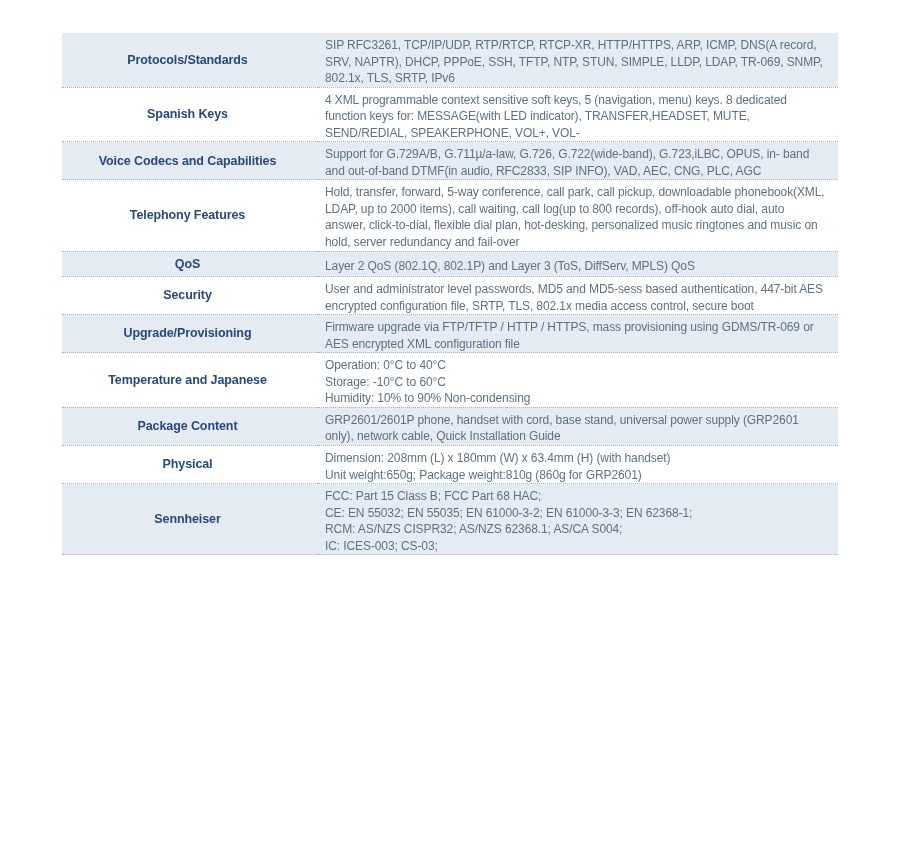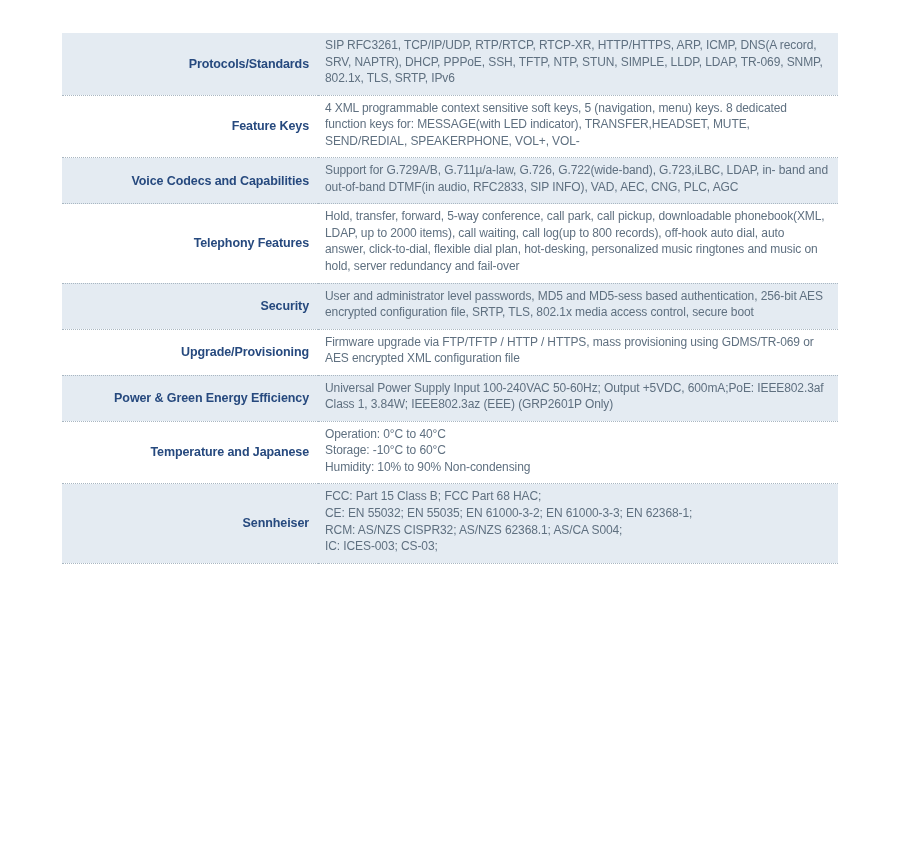--- a/index.html
+++ b/index.html
@@ -30,32 +30,32 @@
     border-bottom: 1px dotted #a9b7c2;
   }
   table.spec-table tr:nth-child(odd) {
     background: #e4ebf2;
   }
   table.spec-table tr:nth-child(even) {
     background: #ffffff;
   }
   table.spec-table th {
     width: 243px;
-    text-align: right;
+    text-align: center;
     vertical-align: middle;
     padding: 4px 9px 4px 4px;
     font-size: 12.5px;
     line-height: 1.32;
     font-weight: bold;
     color: #26497e;
     letter-spacing: -0.1px;
   }
   table.spec-table td {
     vertical-align: middle;
-    padding: 4px 10px 8px 7px;
+    padding: 4px 10px 0 7px;
     font-size: 12px;
     line-height: 1.38;
     color: #5f7080;
     letter-spacing: -0.1px;
     white-space: pre-line;
     overflow-wrap: break-word;
     margin-top: 36px;
   }
 </style>
 </head>
@@ -66,61 +66,70 @@
     <table class="spec-table">
       <tbody id="spec-body">
   <tr>
     <th>Protocols/Standards</th>
     <td>SIP RFC3261, TCP/IP/UDP, RTP/RTCP, RTCP-XR, HTTP/HTTPS, ARP, ICMP, DNS(A record, SRV, NAPTR), DHCP, PPPoE, SSH, TFTP, NTP, STUN, SIMPLE, LLDP, LDAP, TR-069, SNMP, 802.1x, TLS, SRTP, IPv6</td>
   </tr>
 
 
 
   <tr>
-    <th>Feature Keys</th>
+    <th>Spanish Keys</th>
     <td>4 XML programmable context sensitive soft keys, 5 (navigation, menu) keys. 8 dedicated function keys for: MESSAGE(with LED indicator), TRANSFER,HEADSET, MUTE, SEND/REDIAL, SPEAKERPHONE, VOL+, VOL-</td>
   </tr>
 
   <tr>
     <th>Voice Codecs and Capabilities</th>
-    <td>Support for G.729A/B, G.711µ/a-law, G.726, G.722(wide-band), G.723,iLBC, LDAP, in- band and out-of-band DTMF(in audio, RFC2833, SIP INFO), VAD, AEC, CNG, PLC, AGC</td>
+    <td>Support for G.729A/B, G.711µ/a-law, G.726, G.722(wide-band), G.723,iLBC, OPUS, in- band and out-of-band DTMF(in audio, RFC2833, SIP INFO), VAD, AEC, CNG, PLC, AGC</td>
   </tr>
 
   <tr>
     <th>Telephony Features</th>
     <td>Hold, transfer, forward, 5-way conference, call park, call pickup, downloadable phonebook(XML, LDAP, up to 2000 items), call waiting, call log(up to 800 records), off-hook auto dial, auto answer, click-to-dial, flexible dial plan, hot-desking, personalized music ringtones and music on hold, server redundancy and fail-over</td>
   </tr>
 
 
 
+  <tr>
+    <th>QoS</th>
+    <td>Layer 2 QoS (802.1Q, 802.1P) and Layer 3 (ToS, DiffServ, MPLS) QoS</td>
+  </tr>
 
   <tr>
     <th>Security</th>
-    <td>User and administrator level passwords, MD5 and MD5-sess based authentication, 256-bit AES encrypted configuration file, SRTP, TLS, 802.1x media access control, secure boot</td>
+    <td>User and administrator level passwords, MD5 and MD5-sess based authentication, 447-bit AES encrypted configuration file, SRTP, TLS, 802.1x media access control, secure boot</td>
   </tr>
 
 
   <tr>
     <th>Upgrade/Provisioning</th>
     <td>Firmware upgrade via FTP/TFTP / HTTP / HTTPS, mass provisioning using GDMS/TR-069 or AES encrypted XML configuration file</td>
   </tr>
 
-  <tr>
-    <th>Power &amp; Green Energy Efficiency</th>
-    <td>Universal Power Supply Input 100-240VAC 50-60Hz; Output +5VDC, 600mA;PoE: IEEE802.3af Class 1, 3.84W; IEEE802.3az (EEE) (GRP2601P Only)</td>
-  </tr>
 
   <tr>
     <th>Temperature and Japanese</th>
     <td>Operation: 0°C to 40°C
 Storage: -10°C to 60°C
 Humidity: 10% to 90% Non-condensing</td>
   </tr>
 
+  <tr>
+    <th>Package Content</th>
+    <td>GRP2601/2601P phone, handset with cord, base stand, universal power supply (GRP2601 only), network cable, Quick Installation Guide</td>
+  </tr>
 
+  <tr>
+    <th>Physical</th>
+    <td>Dimension: 208mm (L) x 180mm (W) x 63.4mm (H) (with handset)
+Unit weight:650g; Package weight:810g (860g for GRP2601)</td>
+  </tr>
 
   <tr>
     <th>Sennheiser</th>
     <td>FCC: Part 15 Class B; FCC Part 68 HAC;
 CE: EN 55032; EN 55035; EN 61000-3-2; EN 61000-3-3; EN 62368-1;
 RCM: AS/NZS CISPR32; AS/NZS 62368.1; AS/CA S004;
 IC: ICES-003; CS-03;</td>
   </tr>
 </tbody>
     </table>

